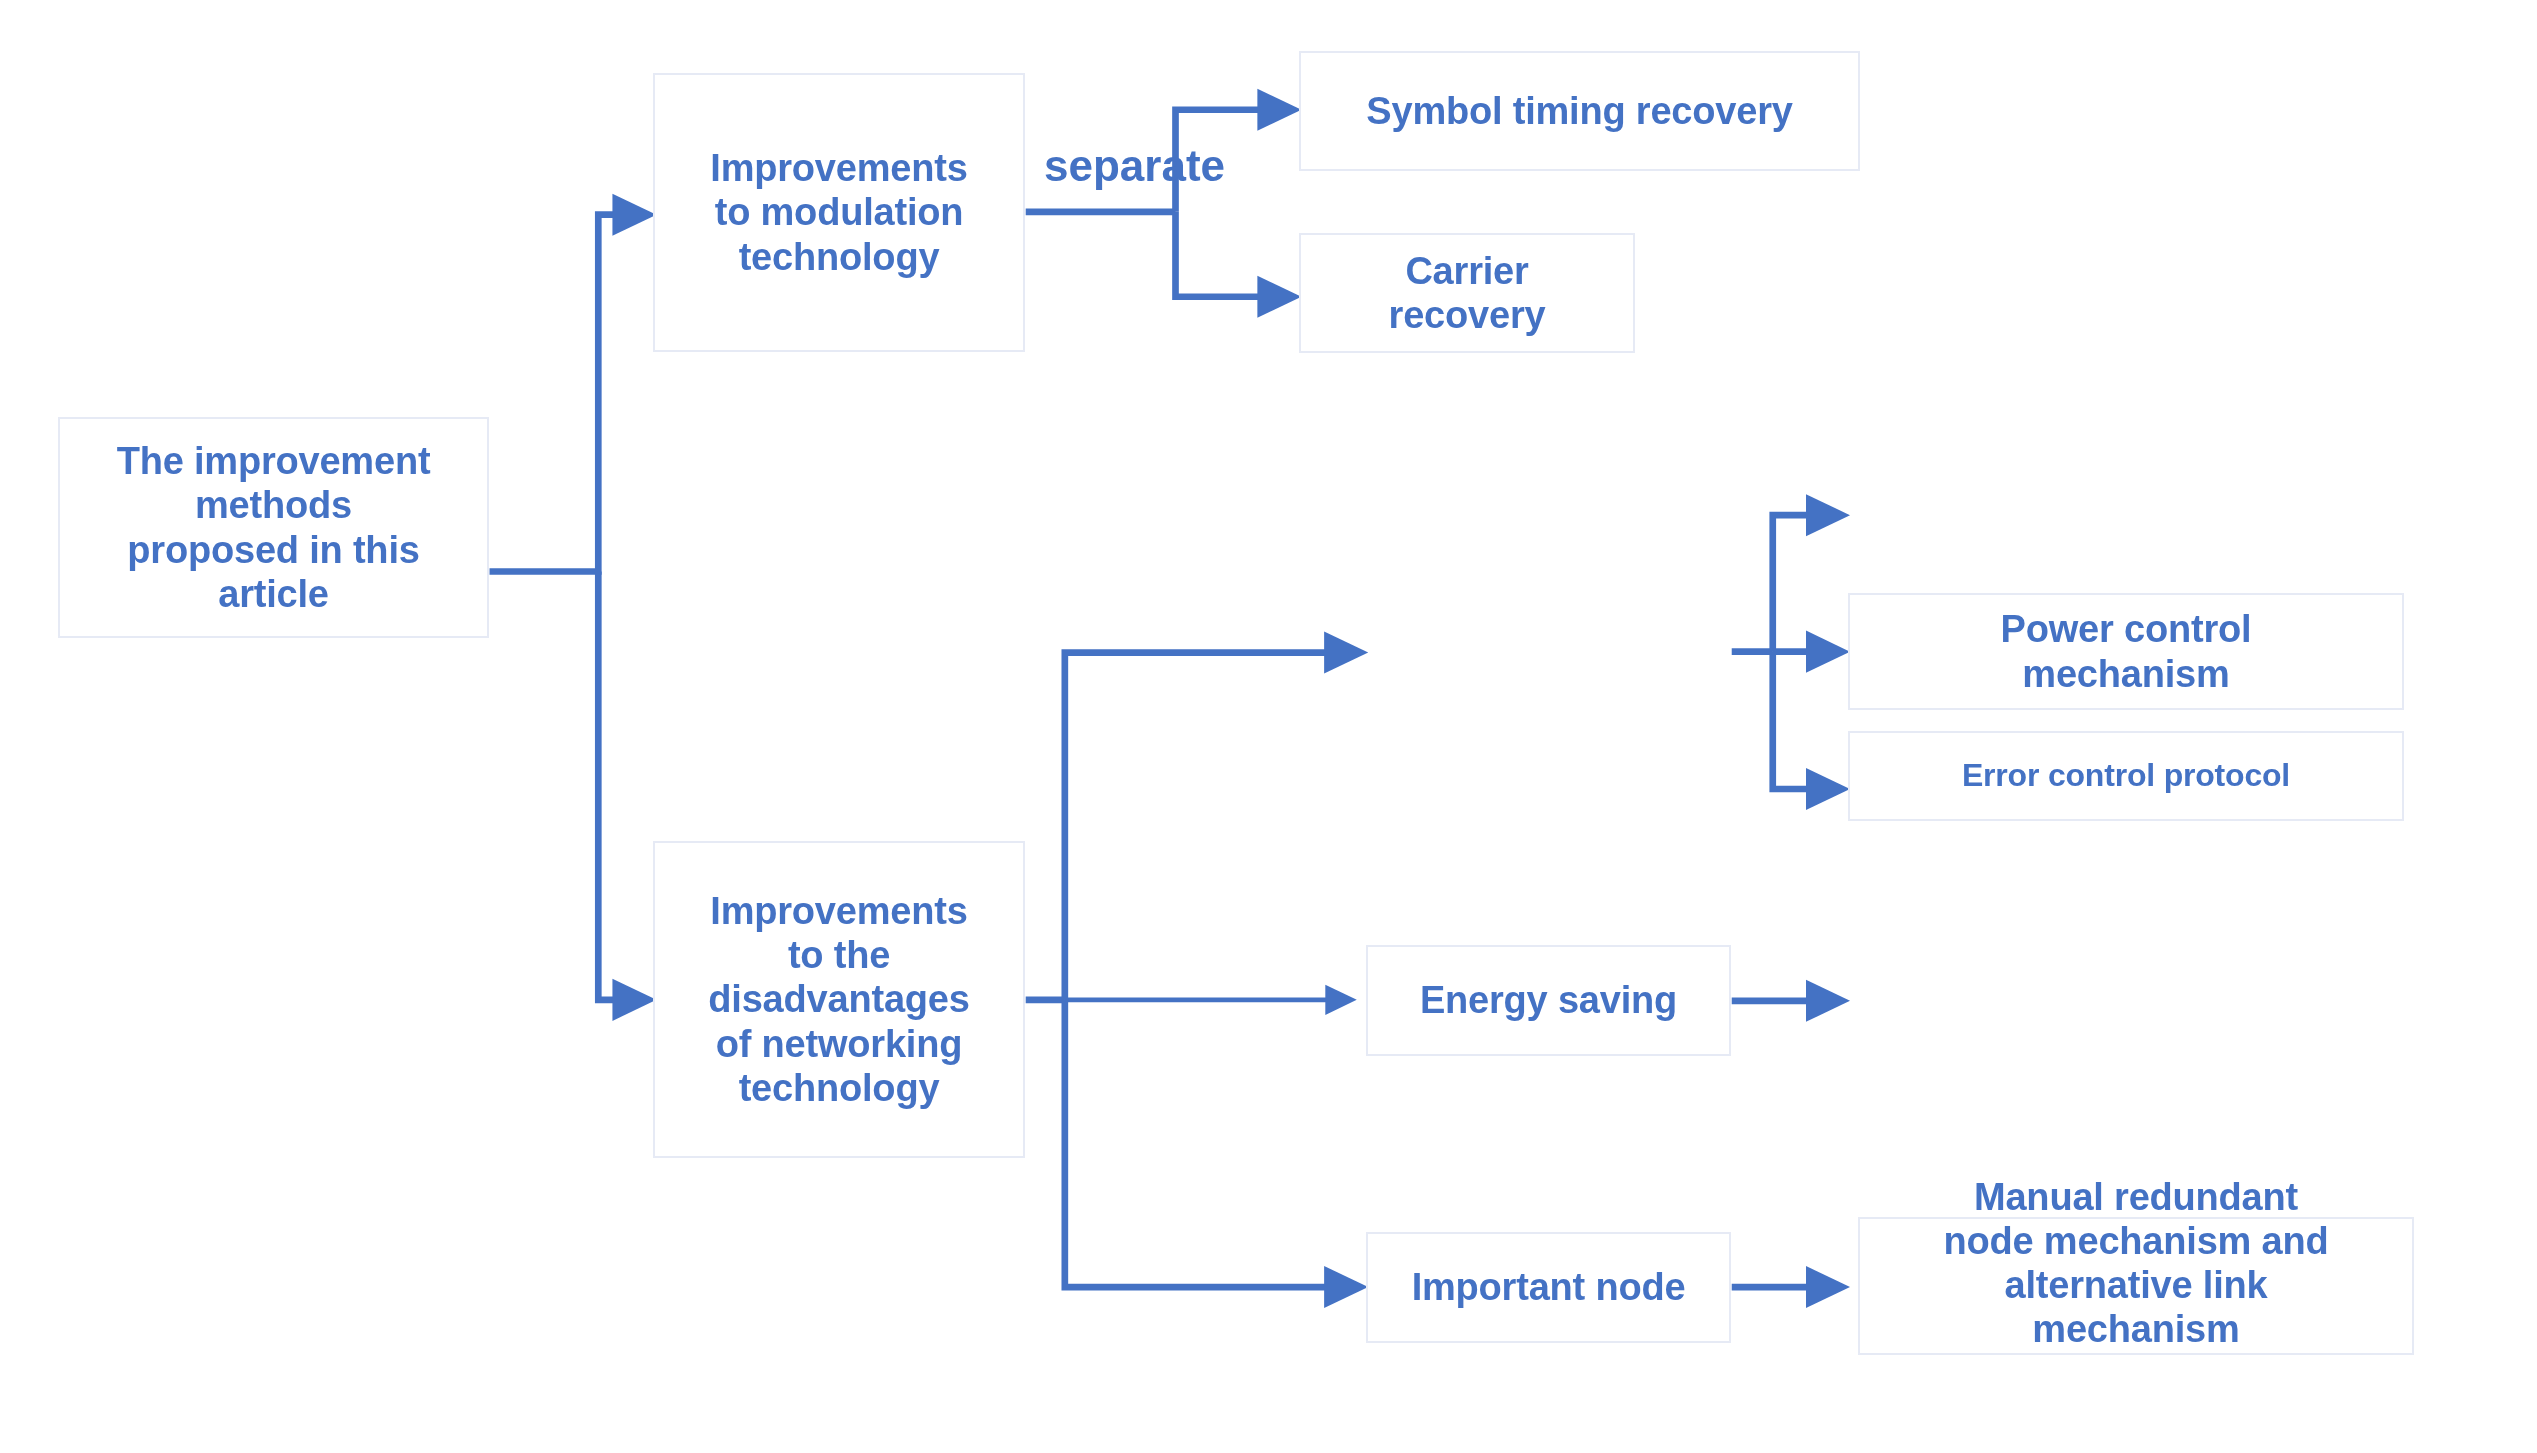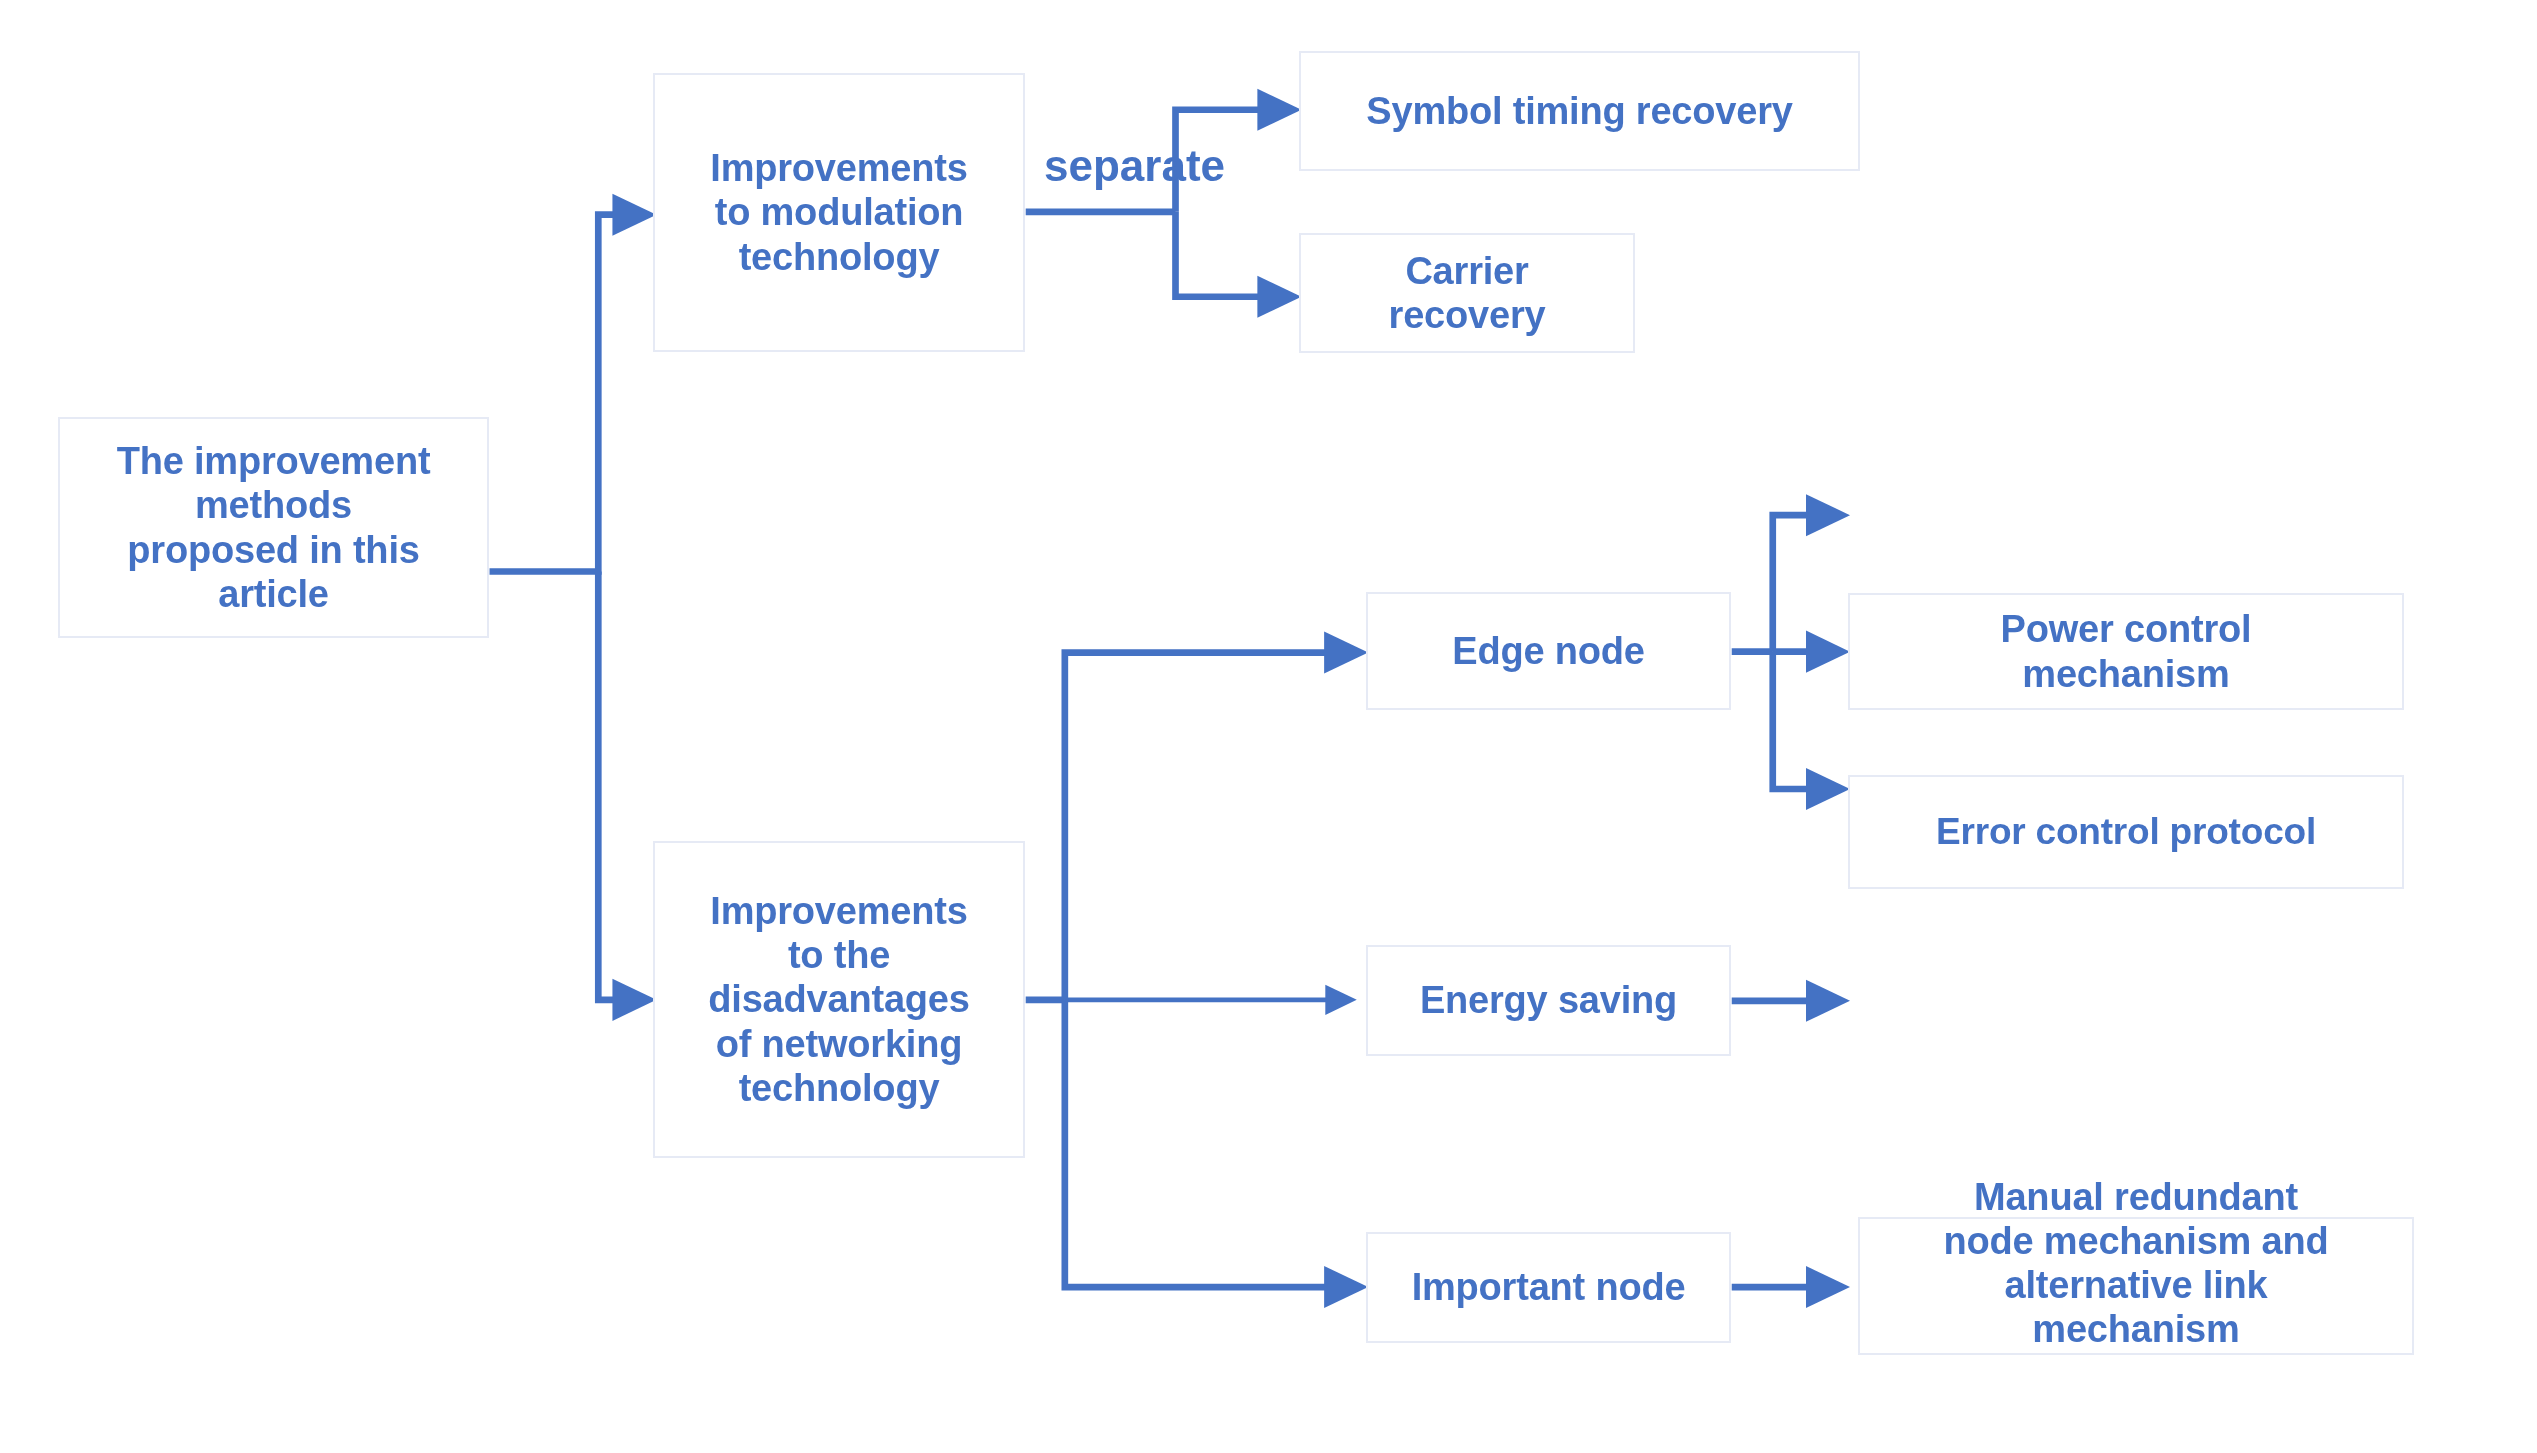--- a/index.html
+++ b/index.html
@@ -137,39 +137,36 @@
   </div>
 
   <div class="node" style="left:653px; top:841px; width:372px; height:317px; font-size:38px;">
     <span class="txt">Improvements
 to the
 disadvantages
 of networking
 technology</span>
   </div>
 
-  <div class="node" style="left:1366px; top:592px; width:365px; height:118px; font-size:38px;">
-    <span class="txt">Edge node</span>
-  </div>
 
   <div class="node" style="left:1366px; top:945px; width:365px; height:111px; font-size:38px;">
     <span class="txt">Energy saving</span>
   </div>
 
   <div class="node" style="left:1366px; top:1232px; width:365px; height:111px; font-size:38px;">
     <span class="txt">Important node</span>
   </div>
 
 
   <div class="node" style="left:1848px; top:593px; width:556px; height:117px; font-size:38px;">
     <span class="txt">Power control
 mechanism</span>
   </div>
 
-  <div class="node" style="left:1848px; top:731px; width:556px; height:114px; font-size:37px;margin-top:44px;">
+  <div class="node" style="left:1848px; top:731px; width:556px; height:90px; font-size:32px;">
     <span class="txt">Error control protocol</span>
   </div>
 
 
   <div class="node overflow" style="left:1848px; top:1217px; width:556px; height:138px; font-size:38px;">
     <span class="txt" style="top:-44px;">Manual redundant
 node mechanism and
 alternative link
 mechanism</span>
   </div>

